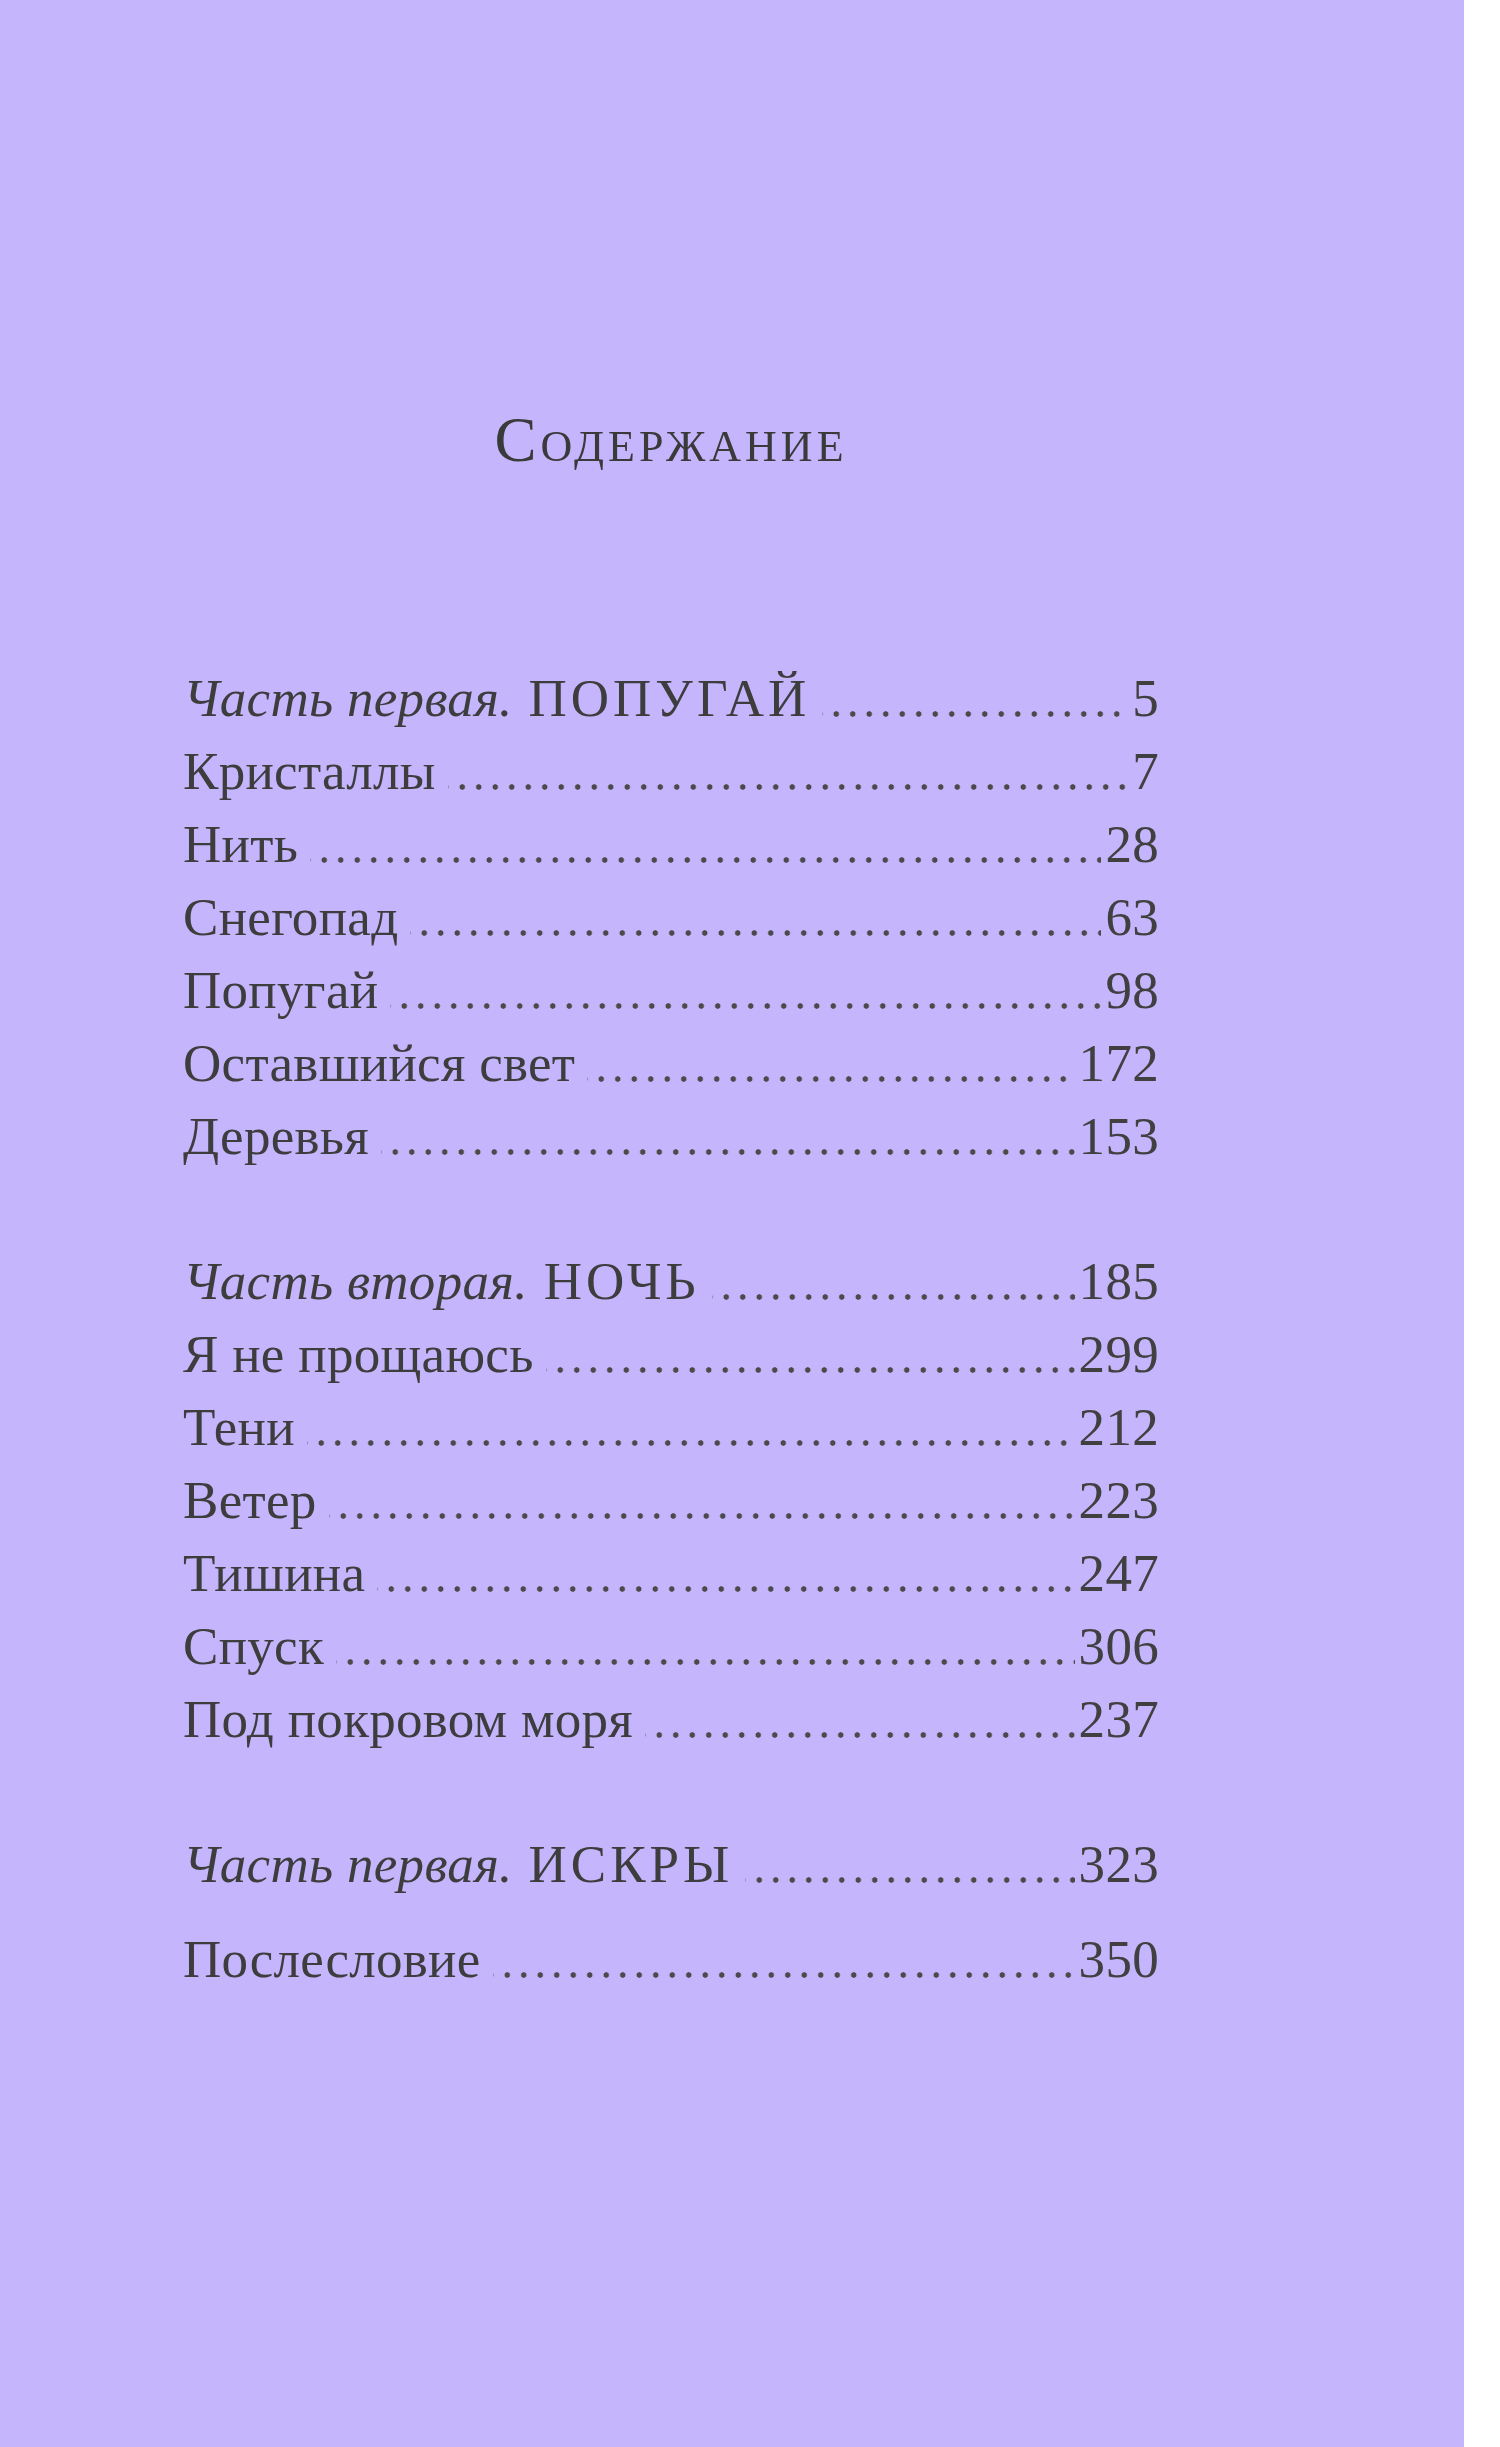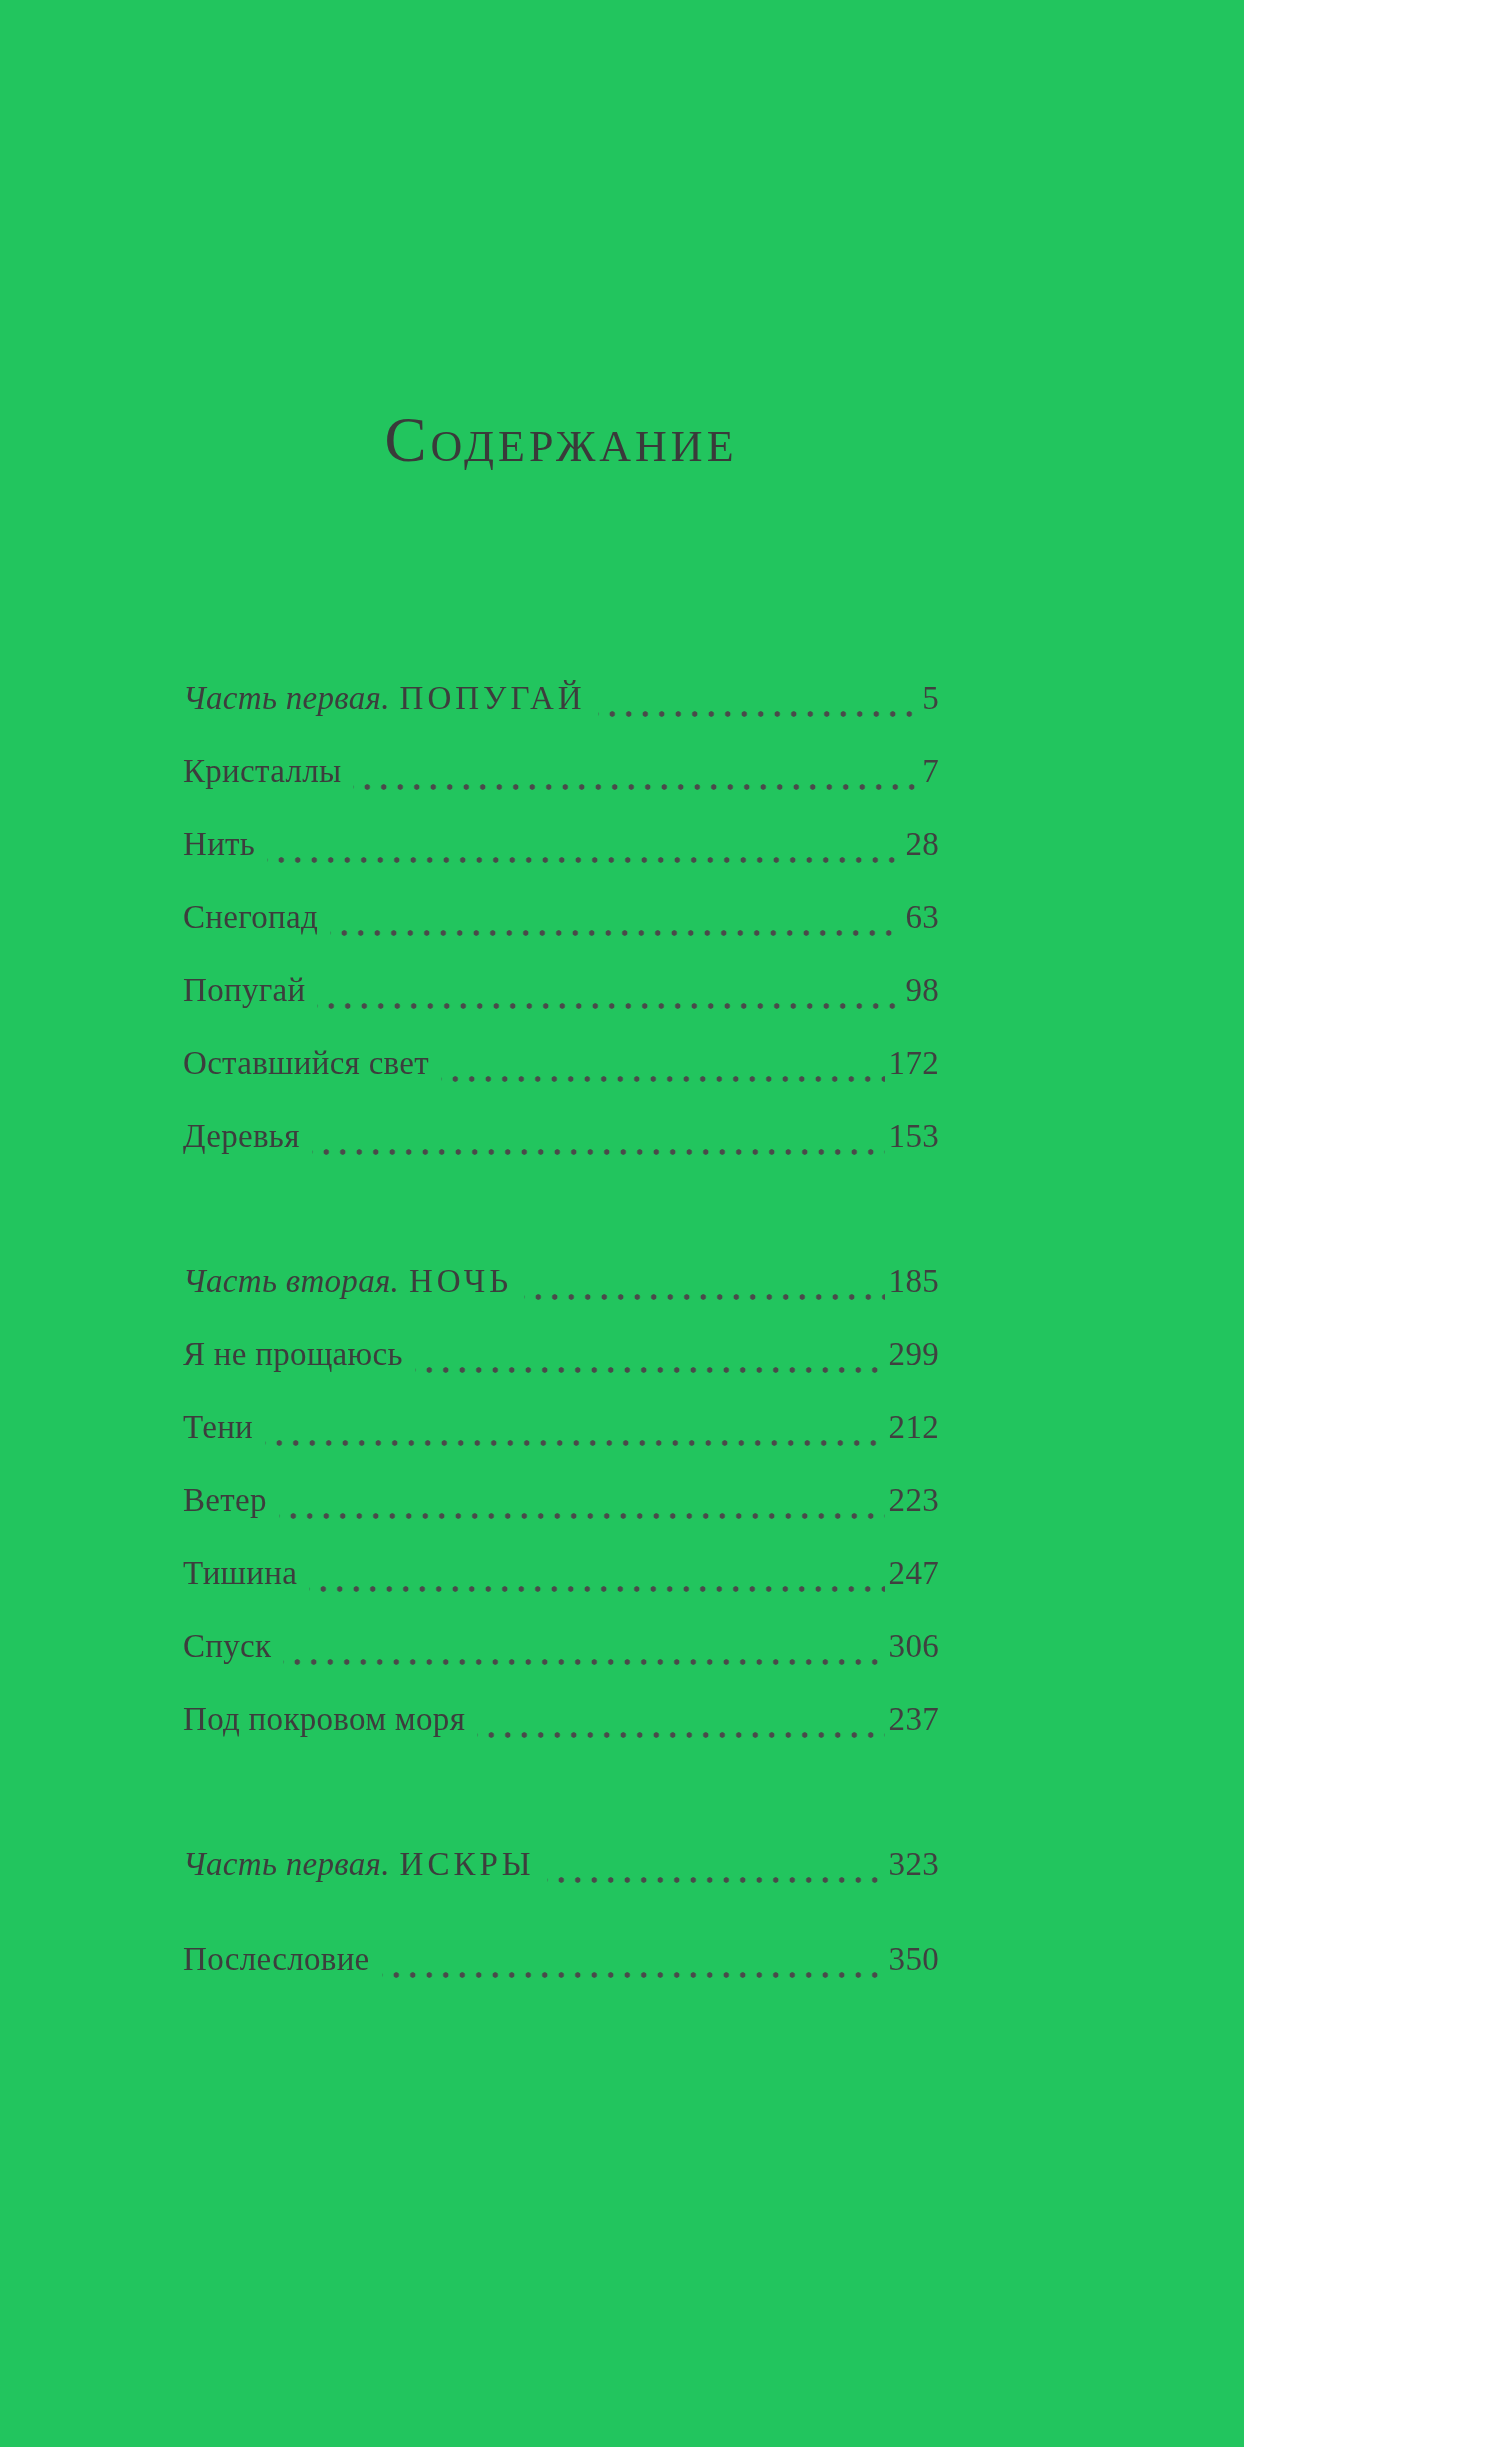--- a/index.html
+++ b/index.html
@@ -11,23 +11,23 @@
     width: 1500px;
     height: 2447px;
     position: relative;
     font-family: "Liberation Serif", "DejaVu Serif", serif;
     color: #3d3d3d;
     overflow: hidden;
   }
   .page {
     position: absolute;
     left: 0; top: 0;
-    width: 1244px;
+    width: 1464px;
     height: 2447px;
-    background: #22c55e;
+    background: #c4b5fd;
     box-sizing: border-box;
     padding: 0 305px 0 183px;
   }
   .toc-title {
     margin-top: 409px;
     text-align: center;
     font-size: 63px;
     line-height: 1;
     font-variant: small-caps;
     letter-spacing: 4px;
@@ -35,21 +35,21 @@
     white-space: nowrap;
   }
   .toc-list {
     margin-top: 190px;
   }
   .row {
     display: flex;
     align-items: baseline;
     height: 73px;
     line-height: 73px;
-    font-size: 33px;
+    font-size: 53px;
     letter-spacing: 0.3px;
     white-space: nowrap;
     justify-content: center;
   }
   .row.sec-gap   { margin-top: 72px; }
   .row.small-gap { margin-top: 22px; }
   .part-prefix {
     font-style: italic;
     margin-right: 0.30em;
   }

